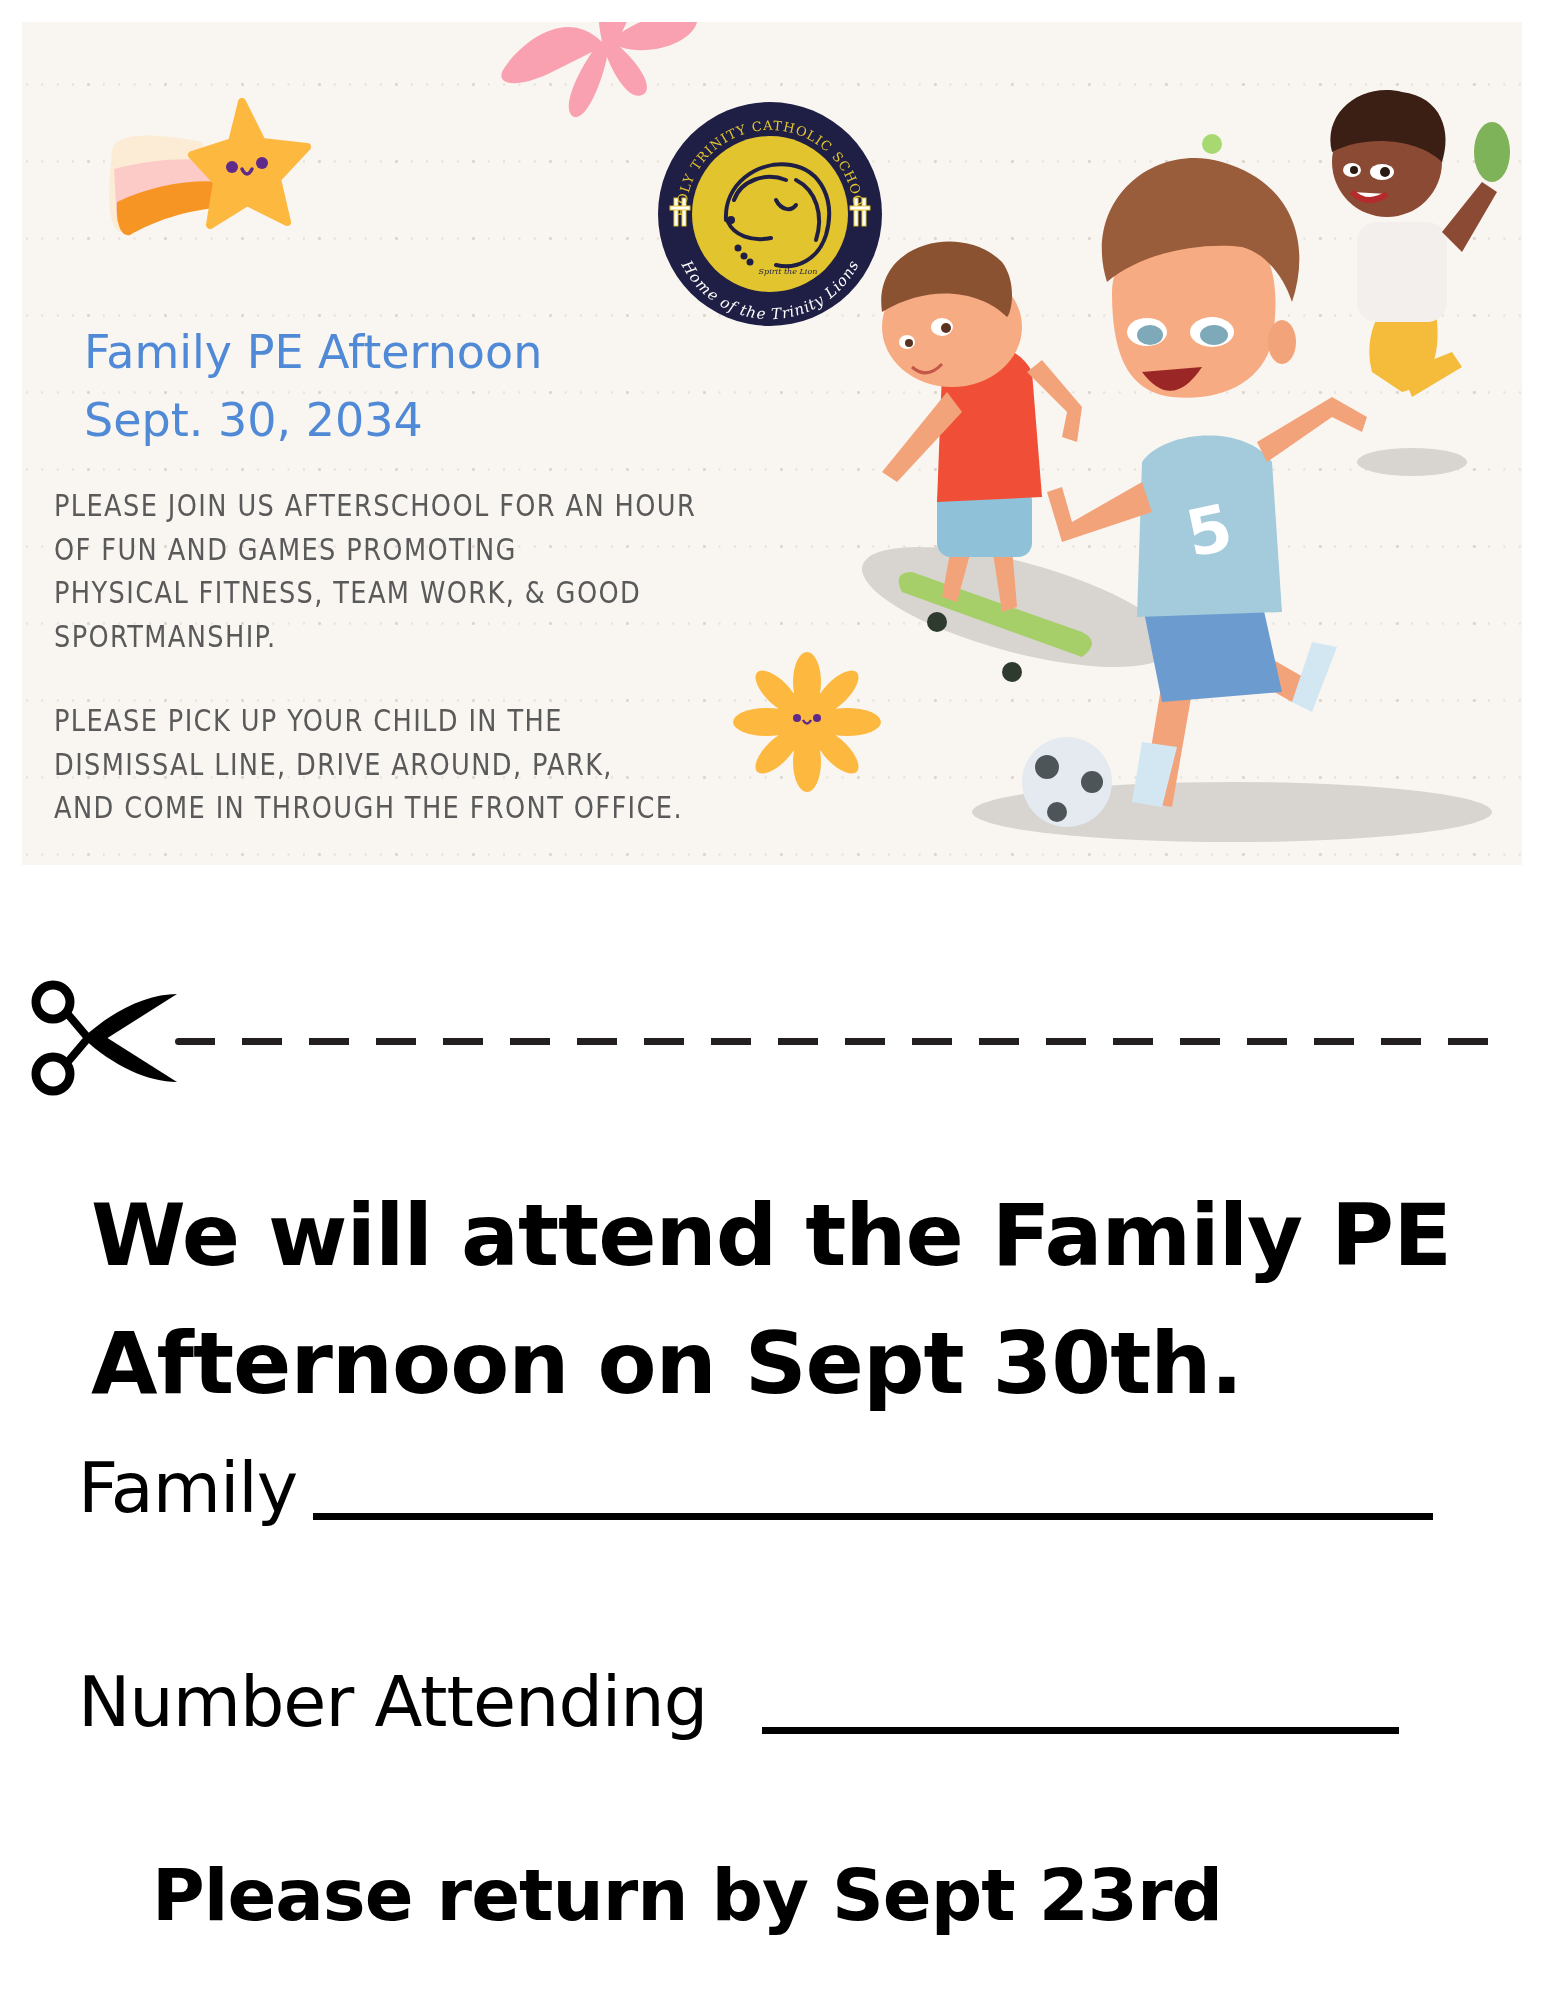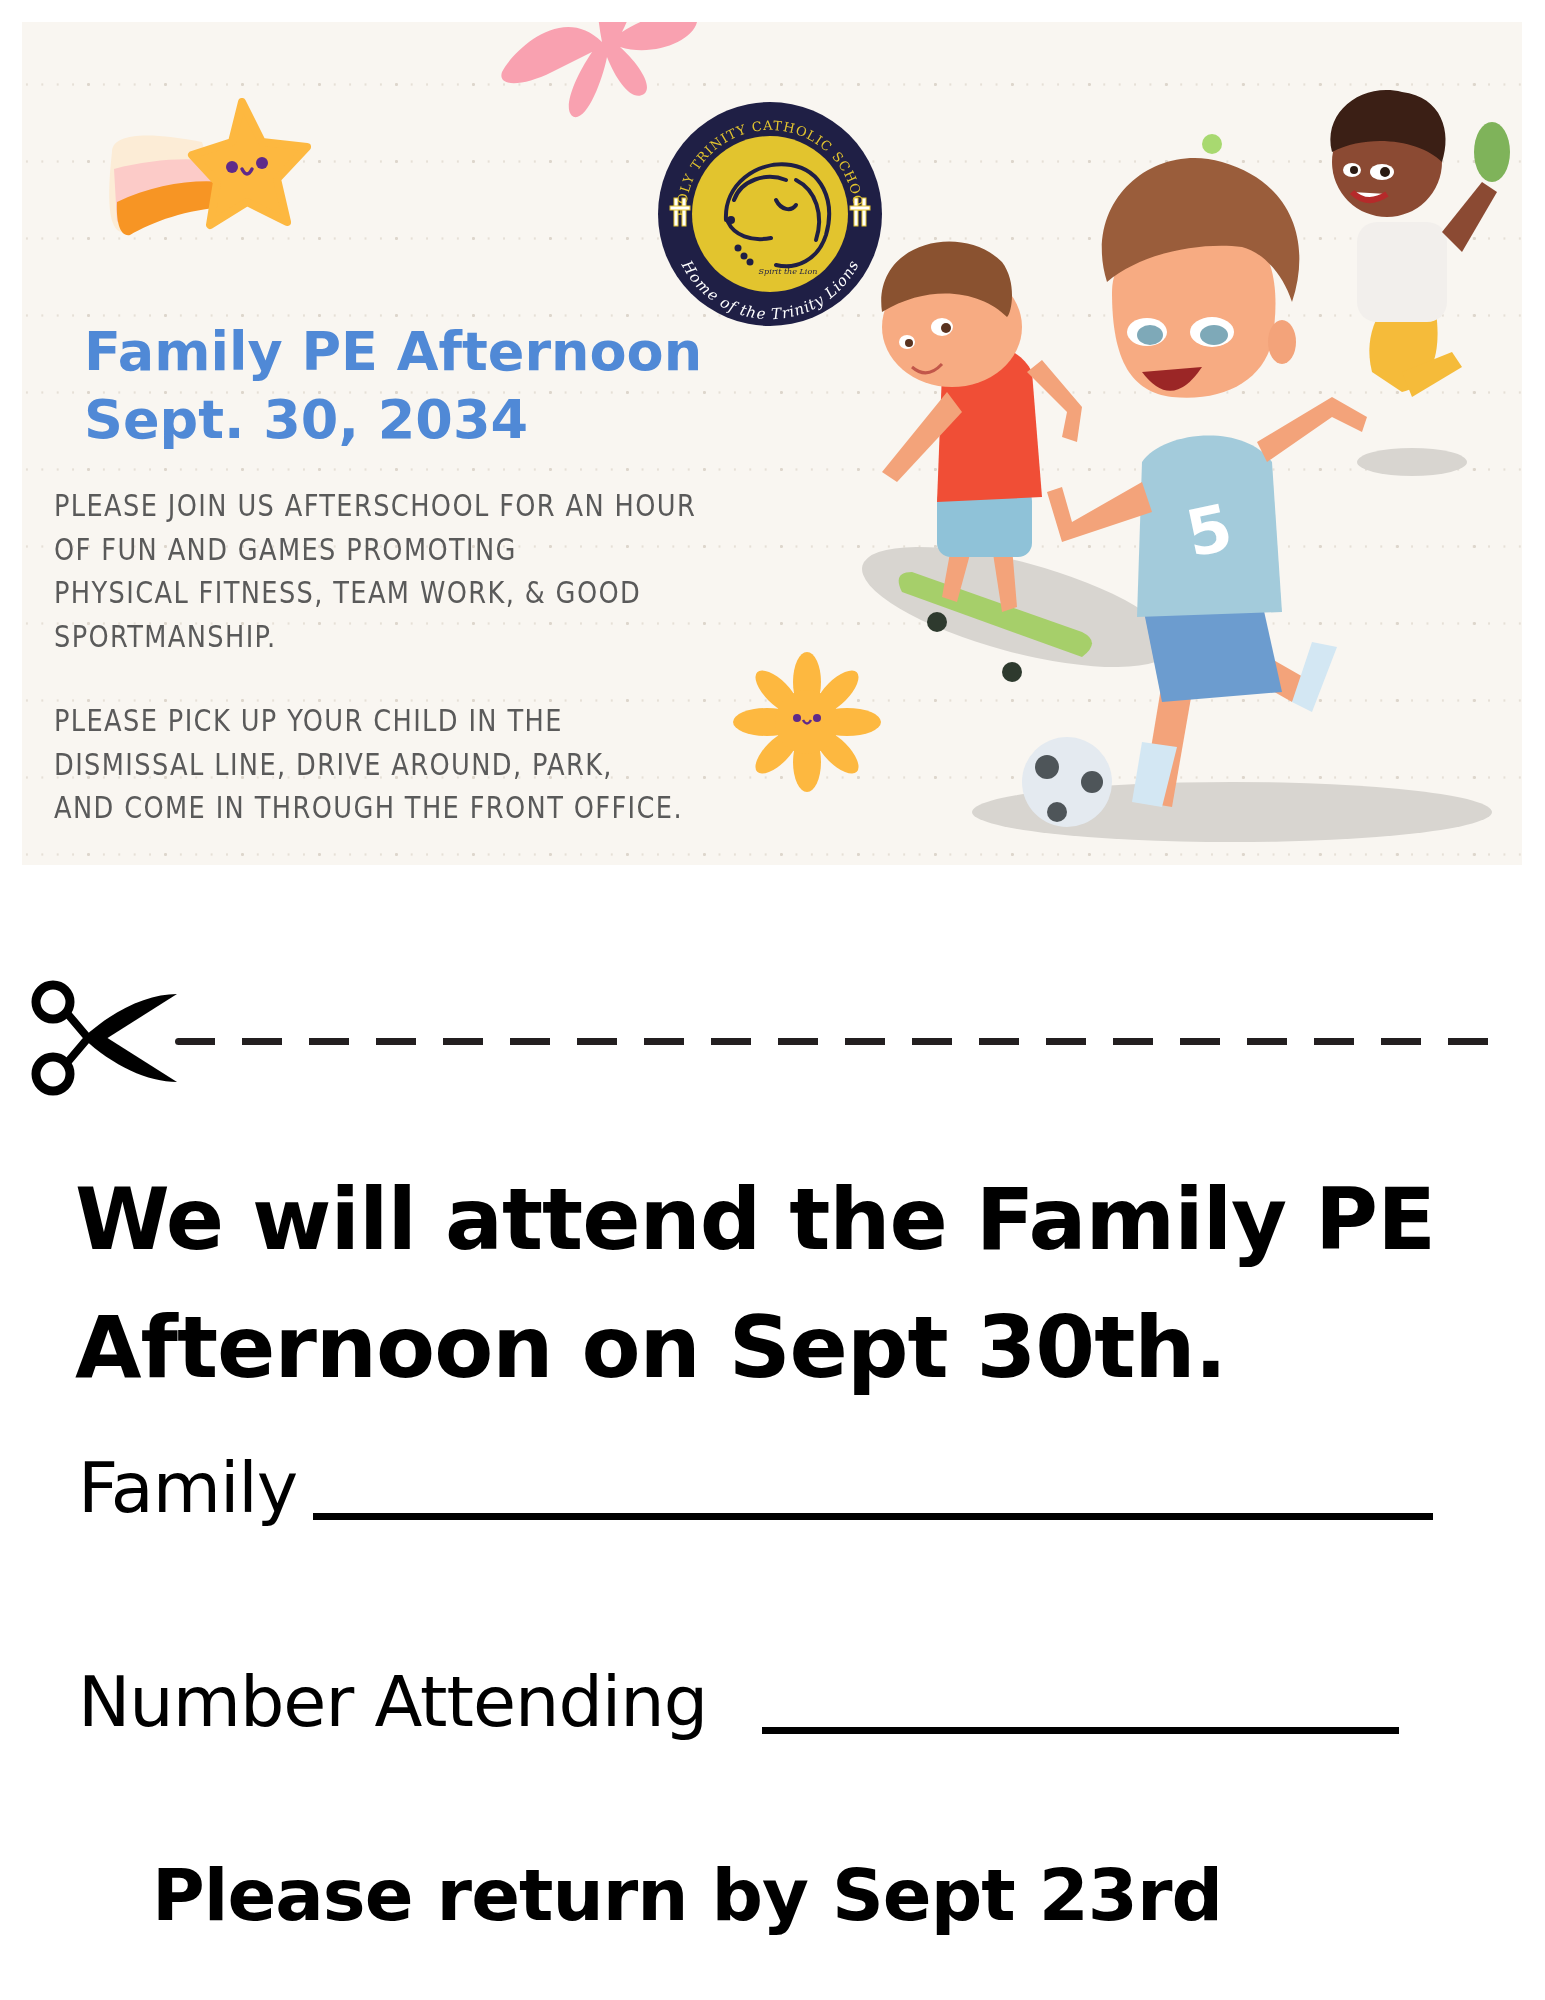--- a/index.html
+++ b/index.html
@@ -12,22 +12,22 @@
       background-image:
         radial-gradient(circle, #ddd6cc 1.3px, transparent 1.6px),
         radial-gradient(circle, #e6e0d7 1px, transparent 1.3px);
       background-size: 77px 77px, 15.4px 77px;
       background-position: 28px 24px, 28px 24px;
       overflow: hidden;
     }
     .banner .deco { position: absolute; }
     .title {
       position: absolute; left: 62px; top: 296px; margin: 0;
-      color: #5089d6; font-family: "DejaVu Sans", sans-serif; font-weight: bold;
-      font-size: 54px; line-height: 68px; letter-spacing: 0px;
+      color: #5089d6; font-family: "DejaVu Sans", sans-serif; font-weight: normal;
+      font-size: 46px; line-height: 68px; letter-spacing: 0px;
       transform: scaleX(1.0);
     }
     .title span { display: block; white-space: nowrap; }
     .desc {
       position: absolute; left: 32px; margin: 0;
       color: #5a5a5a; font-family: "DejaVu Sans Condensed", "DejaVu Sans", sans-serif;
       font-size: 31px; line-height: 43.5px; letter-spacing: 1.5px;
       text-transform: uppercase; white-space: pre-line;
       transform-origin: left top; transform: scaleX(0.92);
     }
@@ -40,21 +40,21 @@
     
     .cutline { position: absolute; left: 28px; top: 980px; width: 1500px; height: 120px; }
     .dashes {
       position: absolute; left: 175px; top: 1038px; width: 1340px; height: 7px;
       background-image: linear-gradient(to right, #231f20 0 40px, transparent 40px 67px);
       background-size: 67px 7px; border-radius: 4px;
     }
 
     
     .rsvp-heading {
-      position: absolute; left: 75px; top: 1155px; margin: 0; width: 1400px;
+      position: absolute; left: 75px; top: 1155px; margin: 16px; width: 1400px;
       font-family: "DejaVu Sans", sans-serif; font-weight: bold; color: #000;
       font-size: 86px; line-height: 128px; letter-spacing: -1px;
     }
     .rsvp-heading span { display: block; white-space: nowrap; }
     .field-row { position: absolute; left: 78px; display: flex; align-items: flex-end; }
     .field-label {
       font-family: "DejaVu Sans", sans-serif; color: #000; font-size: 70px; line-height: 80px;
       transform-origin: left bottom; white-space: nowrap; letter-spacing: -1px;
     }
     .field-line { height: 7px; background: #000; margin-left: 16px; margin-bottom: 8px; border: none; }

